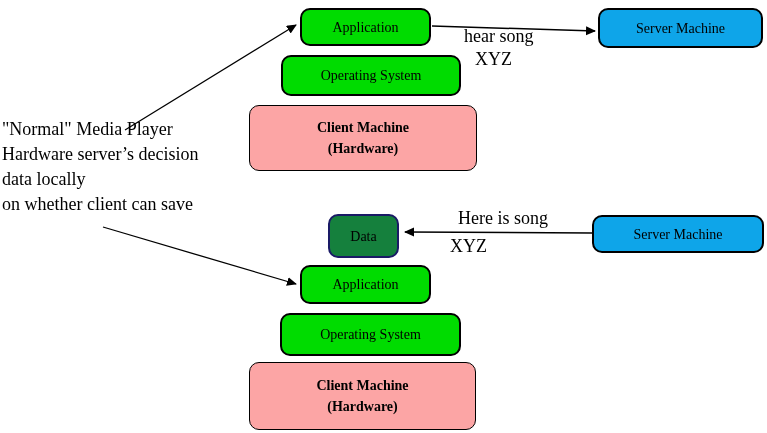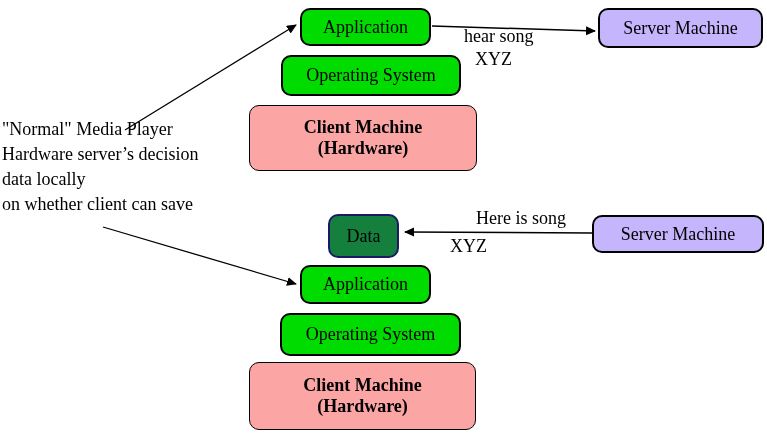--- a/index.html
+++ b/index.html
@@ -22,26 +22,26 @@
     width: 767px; height: 433px;
   }
   .box {
     position: absolute;
     border: 2px solid #000000;
     border-radius: 10px;
     display: flex;
     align-items: center;
     justify-content: center;
     text-align: center;
-    font-size: 18px;
+    font-size: 14px;
     line-height: 21px;
     box-sizing: border-box;
   }
   .green  { background: #00DC00; }
-  .magenta{ background: #c4b5fd; }
+  .magenta{ background: #0ea5e9; }
   .blue   { background: #15803d; border-color: #1a1a66; }
   .white  { background: #fca5a5; border-width: 1.5px; font-weight: bold; }
   .label {
     position: absolute;
     font-size: 18px;
     line-height: 22px;
     white-space: nowrap;
   }
   .annotation {
     position: absolute;
@@ -99,21 +99,21 @@
   <div class="label" style="left:475px; top:48px;">XYZ</div>
 
   <div class="box blue" style="left:328px; top:214px; width:71px; height:44px;">
     <span>Data</span>
   </div>
 
   <div class="box magenta" style="left:592px; top:215px; width:172px; height:38px;">
     <span>Server Machine</span>
   </div>
 
-  <div class="label" style="left:476px; top:207px;">Here is song</div>
+  <div class="label" style="left:458px; top:207px;">Here is song</div>
   <div class="label" style="left:450px; top:235px;">XYZ</div>
 
   <div class="box green" style="left:300px; top:265px; width:131px; height:39px;">
     <span>Application</span>
   </div>
 
   <div class="box green" style="left:280px; top:313px; width:181px; height:43px;">
     <span>Operating System</span>
   </div>
 

